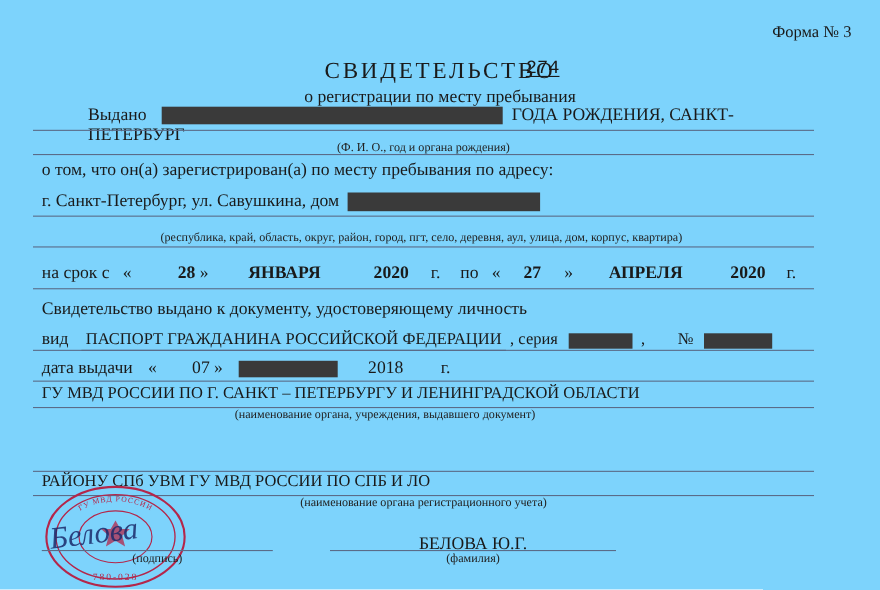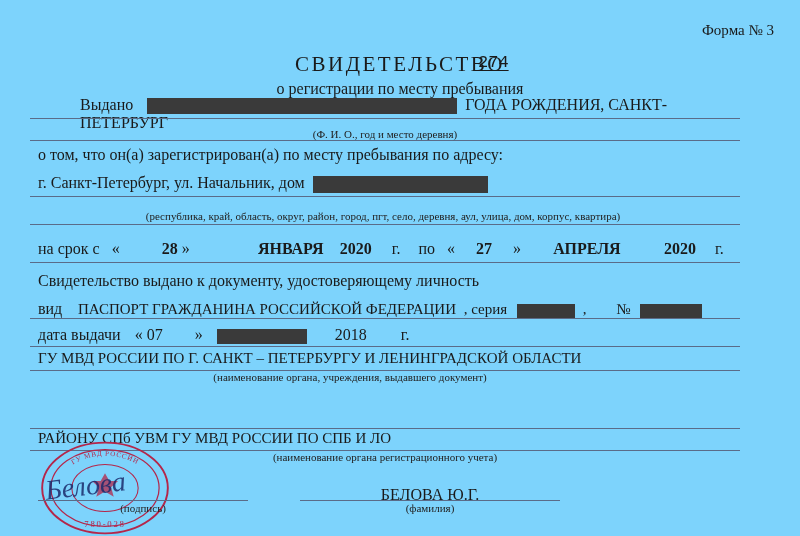--- a/index.html
+++ b/index.html
@@ -90,38 +90,38 @@
   <div class="abs" style="top:96px; left:80px; width:660px; height:22px;">
     <span class="lbl">Выдано</span>
     <span class="redact" style="width:310px; height:16px; margin-left:10px;"></span>
     <span class="lbl" style="margin-left:4px;">ГОДА РОЖДЕНИЯ, САНКТ-ПЕТЕРБУРГ</span>
   </div>
 
   <div class="abs subtitle">о регистрации по месту пребывания</div>
   <div class="abs row-line" style="top:118px; left:30px; width:710px;"></div>
 
   <div class="abs row-line" style="top:140px; left:30px; width:710px;"></div>
-  <div class="abs small-caption" style="top:128px; left:30px; width:710px;">(Ф. И. О., год и место деревня)</div>
+  <div class="abs small-caption" style="top:128px; left:30px; width:710px;">(Ф. И. О., год и органа рождения)</div>
 
   <div class="abs lbl" style="top:146px; left:38px;">о том, что он(а) зарегистрирован(а) по месту пребывания по адресу:</div>
 
   <div class="abs" style="top:174px; left:38px; width:700px;">
-    <span class="lbl">г. Санкт-Петербург, ул. Начальник, дом</span>
+    <span class="lbl">г. Санкт-Петербург, ул. Савушкина, дом</span>
     <span class="redact" style="width:175px; height:17px; margin-left:4px;"></span>
   </div>
   <div class="abs row-line" style="top:196px; left:30px; width:710px;"></div>
   <div class="abs row-line" style="top:224px; left:30px; width:710px;"></div>
   <div class="abs small-caption" style="top:210px; left:28px; width:710px;">(республика, край, область, округ, район, город, пгт, село, деревня, аул, улица, дом, корпус, квартира)</div>
 
   <div class="abs" style="top:240px; left:38px; width:715px; font-size:16px;">
     <span>на срок с</span>
     <span style="margin-left:8px;">«</span>
     <span class="bold" style="display:inline-block; width:54px; text-align:right;">28</span>
     <span>»</span>
-    <span class="bold" style="display:inline-block; width:130px; text-align:right;">ЯНВАРЯ</span>
+    <span class="bold" style="display:inline-block; width:130px; text-align:center;">ЯНВАРЯ</span>
     <span class="bold" style="display:inline-block; width:56px; text-align:center;">2020</span>
     <span style="margin-left:4px;">г.</span>
     <span style="margin-left:14px;">по</span>
     <span style="margin-left:8px;">«</span>
     <span class="bold" style="display:inline-block; width:50px; text-align:center;">27</span>
     <span>»</span>
     <span class="bold" style="display:inline-block; width:124px; text-align:center;">АПРЕЛЯ</span>
     <span class="bold" style="display:inline-block; width:54px; text-align:center;">2020</span>
     <span style="margin-left:4px;">г.</span>
   </div>
@@ -136,21 +136,21 @@
     <span class="redact" style="width:58px; height:14px; margin-left:6px;"></span>
     <span style="margin-left:4px;">,</span>
     <span style="margin-left:26px;">№</span>
     <span class="redact" style="width:62px; height:14px; margin-left:6px;"></span>
   </div>
   <div class="abs row-line" style="top:318px; left:30px; width:710px;"></div>
 
   <div class="abs" style="top:326px; left:38px; width:715px; font-size:16px;">
     <span>дата выдачи</span>
     <span style="margin-left:10px;">«</span>
-    <span style="display:inline-block; width:44px; text-align:left;">07</span>
+    <span style="display:inline-block; width:44px; text-align:right;">07</span>
     <span>»</span>
     <span class="redact" style="width:90px; height:15px; margin-left:10px;"></span>
     <span style="display:inline-block; width:80px; text-align:center;">2018</span>
     <span style="margin-left:6px;">г.</span>
   </div>
   <div class="abs row-line" style="top:346px; left:30px; width:710px;"></div>
 
   <div class="abs" style="top:350px; left:38px; font-size:15px;">ГУ  МВД  РОССИИ  ПО  Г. САНКТ – ПЕТЕРБУРГУ  И  ЛЕНИНГРАДСКОЙ ОБЛАСТИ</div>
   <div class="abs row-line" style="top:370px; left:30px; width:710px;"></div>
   <div class="abs small-caption" style="top:371px; left:30px; width:640px;">(наименование органа, учреждения, выдавшего документ)</div>

